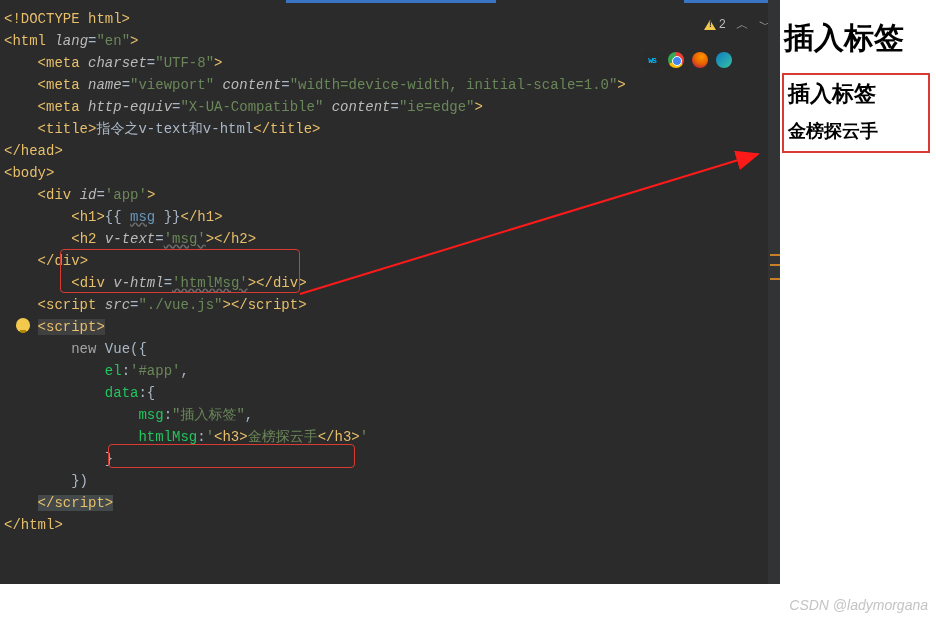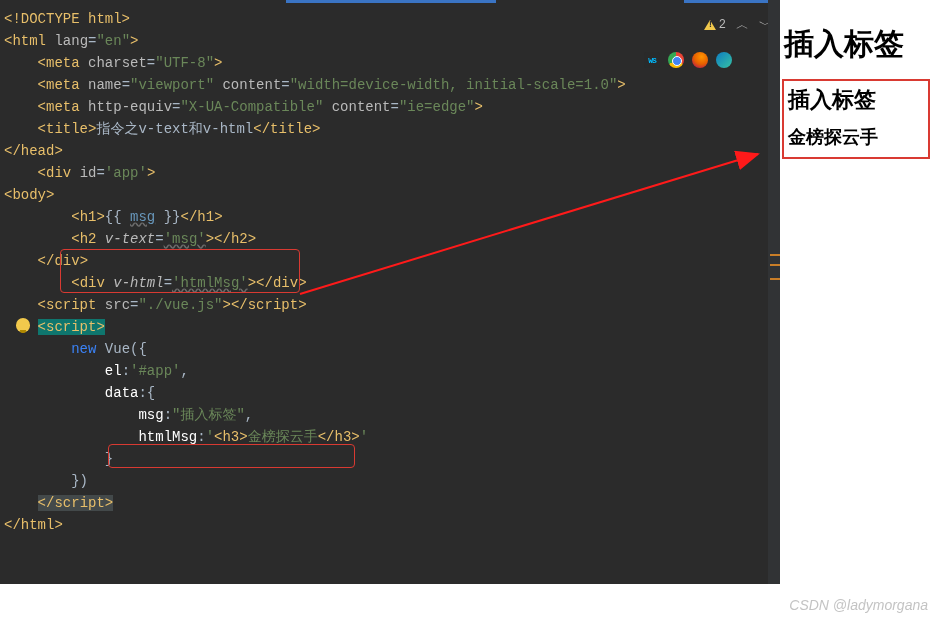--- a/index.html
+++ b/index.html
@@ -8,31 +8,31 @@
 
   .ide { position: absolute; left: 0; top: 0; width: 780px; height: 584px; background: #2b2b2b; }
   .ide-top-border { position:absolute; left:286px; top:0; width:210px; height:3px; background:#3a74c4; }
   .tab-border-right { position:absolute; right:0; top:0; width:96px; height:3px; background:#3a74c4; }
 
   .code { position:absolute; left:4px; top:8px; width:740px; }
   .row { height:22px; line-height:22px; font-size:14px; white-space:pre; color:#a9b7c6; position:relative; }
 
   
   .tag { color:#e8bf6a; } 
-  .attr { color:#bababa; }
+  .attr { color:#bababa;font-style:italic; }
   .attr-i { color:#bababa; font-style:italic; }
   .str { color:#6a8759; }
-  .kw { color:#3b82f6; }
+  .kw { color:#a3a3a3; }
   .txt { color:#a9b7c6; }
-  .cy { color:#ffffff; }
+  .cy { color:#22c55e; }
   .mus { color:#6897bb; text-decoration: underline wavy #6d6d6d; }
   .und { text-decoration: underline wavy #6d6d6d; }
 
   
-  .sel1 { background:#0f766e; color:#e8bf6a; padding:0; }
+  .sel1 { background:#404040; color:#e8bf6a; padding:0; }
   .sel2 { background:#43494a;margin-top:26px; }
 
   
   .redbox1 { position:absolute; left:60px; top:249px; width:240px; height:44px; border:1px solid #d93a32; border-radius:4px; pointer-events:none; }
   .redbox2 { position:absolute; left:108px; top:444px; width:247px; height:24px; border:1px solid #d93a32; border-radius:4px; pointer-events:none; }
 
   
   .bulb { position:absolute; left:16px; top:318px; width:14px; height:14px; background:#f2c94c; border-radius:50% 50% 45% 45%; }
   .bulb::after { content:""; position:absolute; left:4px; top:12px; width:6px; height:3px; background:#b08800; border-radius:0 0 2px 2px; }
 
@@ -49,21 +49,21 @@
   .chrome { background: conic-gradient(#ea4335 0 120deg,#fbbc05 120deg 240deg,#34a853 240deg 360deg); border-radius:50%; position:relative; }
   .chrome::after { content:""; position:absolute; left:4px; top:4px; width:8px; height:8px; background:#4285f4; border-radius:50%; border:1px solid #fff; }
   .fx { background: radial-gradient(circle at 60% 30%, #ff9500, #e66000, #a4006b); border-radius:50%; }
   .edge { background: linear-gradient(135deg,#0e7dc1,#36c1a4); border-radius:50%; }
 
   
   .sb { position:absolute; right:0; top:0; width:12px; height:584px; background:#313335; }
   .sb .m { position:absolute; right:0; width:10px; height:2px; background:#c97e28; }
 
   
-  .preview { position:absolute; left:780px; top:8px; width:156px; height:582px; background:#fff; }
+  .preview { position:absolute; left:780px; top:2px; width:156px; height:582px; background:#fff; }
   .preview h1 { font-family: "SimSun","Songti SC",serif; font-weight:bold; font-size:30px; margin:16px 8px 14px 4px; color:#000; }
   .preview .box { border:2px solid #d93a32; margin:0 6px 0 2px; padding:4px 4px 8px 4px; }
   .preview .box .h2 { font-family: "SimSun","Songti SC",serif; font-weight:bold; font-size:22px; color:#000; margin-bottom:10px; }
   .preview .box .h3 { font-family: "SimSun","Songti SC",serif; font-weight:bold; font-size:18px; color:#000; }
 
   
   .arrow { position:absolute; left:298px; top:144px; width:480px; height:160px; pointer-events:none; }
 
   
   .wm { position:absolute; right:8px; bottom:6px; font-family: Arial, sans-serif; font-size:14px; font-style:italic; color:rgba(180,180,180,0.8); }
@@ -108,23 +108,23 @@
     <div class="row">    <span class="tag">&lt;</span><span class="tag">meta</span><span> </span><span class="attr">charset</span><span class="txt">=</span><span class="str">"UTF-8"</span><span class="tag">&gt;</span></div>
 
     <div class="row">    <span class="tag">&lt;</span><span class="tag">meta</span><span> </span><span class="attr">name</span><span class="txt">=</span><span class="str">"viewport"</span> <span class="attr">content</span><span class="txt">=</span><span class="str">"width=device-width, initial-scale=1.0"</span><span class="tag">&gt;</span></div>
 
     <div class="row">    <span class="tag">&lt;</span><span class="tag">meta</span><span> </span><span class="attr">http-equiv</span><span class="txt">=</span><span class="str">"X-UA-Compatible"</span> <span class="attr">content</span><span class="txt">=</span><span class="str">"ie=edge"</span><span class="tag">&gt;</span></div>
 
     <div class="row">    <span class="tag">&lt;</span><span class="tag">title</span><span class="tag">&gt;</span><span class="txt">指令之v-text和v-html</span><span class="tag">&lt;/</span><span class="tag">title</span><span class="tag">&gt;</span></div>
 
     <div class="row"><span class="tag">&lt;/</span><span class="tag">head</span><span class="tag">&gt;</span></div>
 
+    <div class="row"><span class="tag">&lt;</span><span class="tag">body</span><span class="tag">&gt;</span></div>
+
     <div class="row">    <span class="tag">&lt;</span><span class="tag">div</span><span> </span><span class="attr">id</span><span class="txt">=</span><span class="str">'app'</span><span class="tag">&gt;</span></div>
-
-    <div class="row"><span class="tag">&lt;</span><span class="tag">body</span><span class="tag">&gt;</span></div>
 
     <div class="row">        <span class="tag">&lt;</span><span class="tag">h1</span><span class="tag">&gt;</span><span class="txt">{{ </span><span class="mus">msg</span><span class="txt"> }}</span><span class="tag">&lt;/</span><span class="tag">h1</span><span class="tag">&gt;</span></div>
 
     <div class="row">        <span class="tag">&lt;</span><span class="tag">h2</span><span> </span><span class="attr-i">v-text</span><span class="txt">=</span><span class="str und">'msg'</span><span class="tag">&gt;&lt;/</span><span class="tag">h2</span><span class="tag">&gt;</span></div>
 
     <div class="row">    <span class="tag">&lt;/</span><span class="tag">div</span><span class="tag">&gt;</span></div>
 
     <div class="row">        <span class="tag">&lt;</span><span class="tag">div</span><span> </span><span class="attr-i">v-html</span><span class="txt">=</span><span class="str und">'htmlMsg'</span><span class="tag">&gt;&lt;/</span><span class="tag">div</span><span class="tag">&gt;</span></div>
 
     <div class="row">    <span class="tag">&lt;</span><span class="tag">script</span><span> </span><span class="attr">src</span><span class="txt">=</span><span class="str">"./vue.js"</span><span class="tag">&gt;&lt;/</span><span class="tag">script</span><span class="tag">&gt;</span></div>

